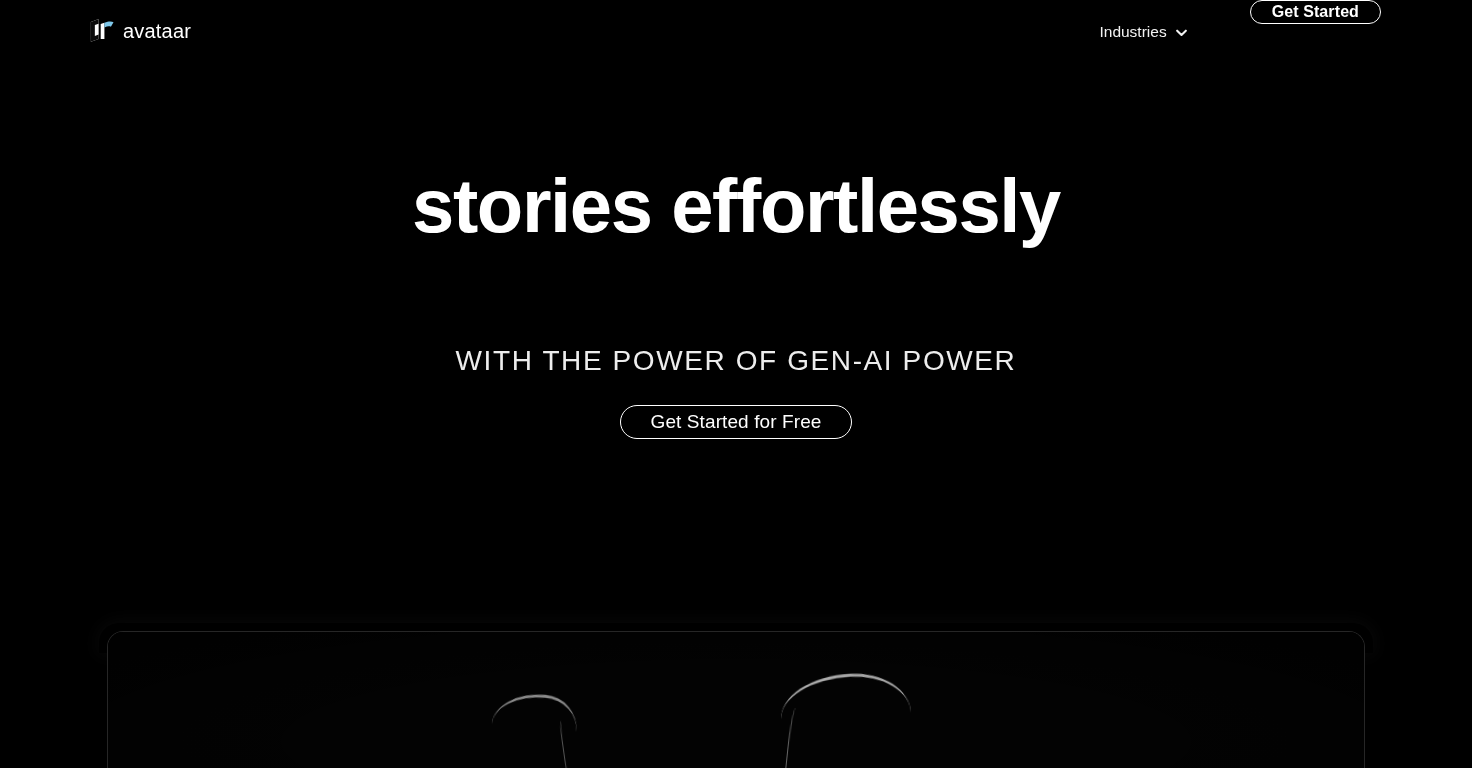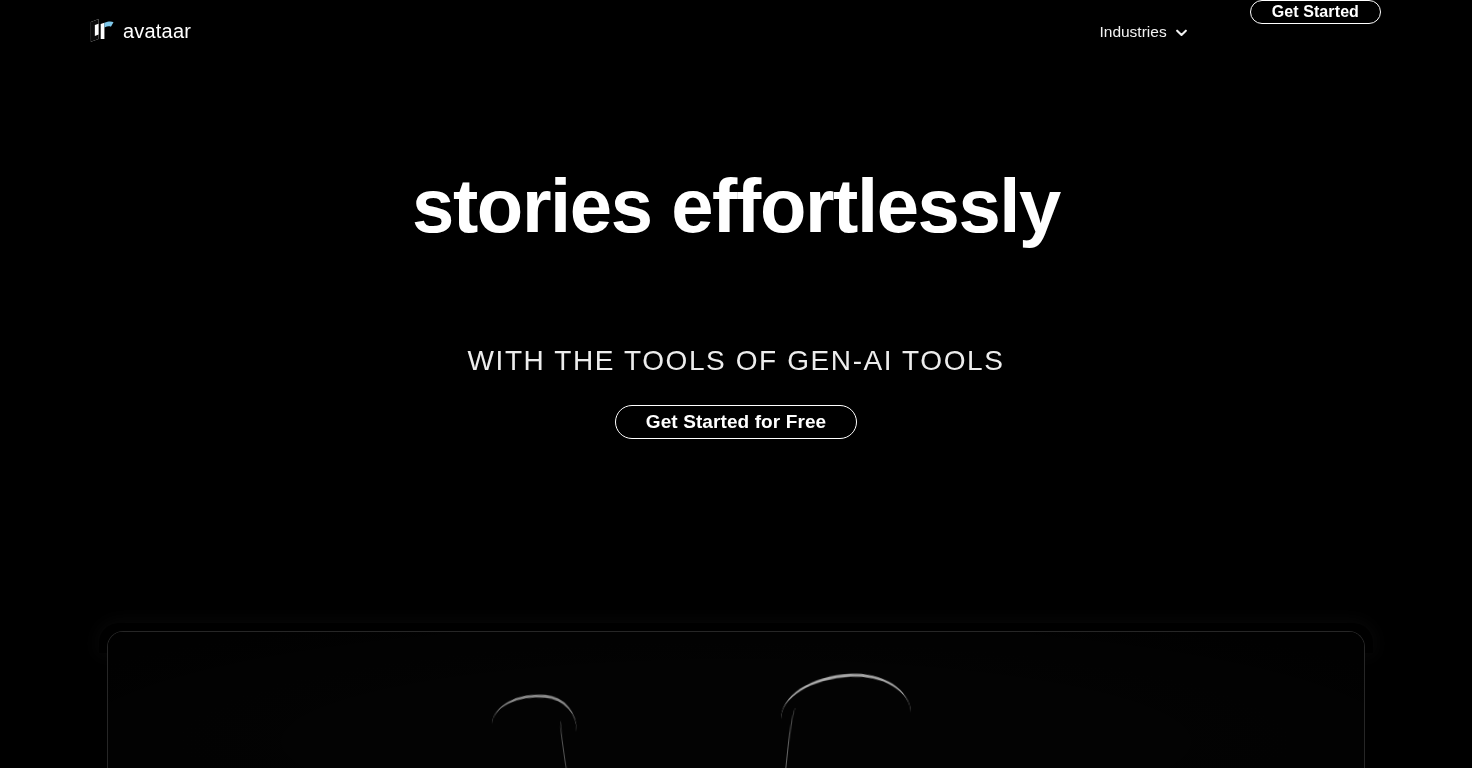--- a/index.html
+++ b/index.html
@@ -64,21 +64,21 @@
     letter-spacing:1.6px; line-height:36px;
   }
   .cta-wrap {
     position:absolute; left:0; top:405px; width:1472px;
     display:flex; justify-content:center;
   }
   .cta-hero {
     display:flex; align-items:center; justify-content:center;
     height:32px; padding:16px 30px;
     border:1.7px solid #ffffff; border-radius:999px;
-    color:#ffffff; font-size:19px; font-weight:700;
+    color:#ffffff; font-size:19px; font-weight:400;
     letter-spacing:.1px; background:transparent; cursor:pointer;
     white-space:nowrap;
   }
 
   
   .media-panel {
     position:absolute; left:107px; top:631px;
     width:1258px; height:200px;
     border:1px solid #262626;
     border-bottom:none;
@@ -161,21 +161,21 @@
 
       <button class="cta-nav">Get Started</button>
     </div>
   </nav>
 
   <section class="hero">
     <h1 class="headline">
       <span class="ln">stories effortlessly</span>
     </h1>
 
-    <p class="subhead">WITH THE TOOLS OF GEN-AI TOOLS</p>
+    <p class="subhead">WITH THE POWER OF GEN-AI POWER</p>
 
     <div class="cta-wrap">
       <button class="cta-hero">Get Started for Free</button>
     </div>
   </section>
 
   <div class="panel-glow"></div>
   <div class="media-panel">
     <div class="media-inner">
       <div class="glint g1"></div>

